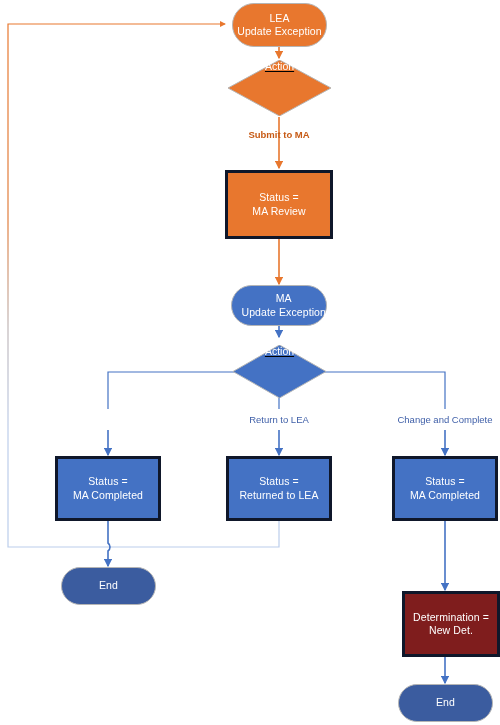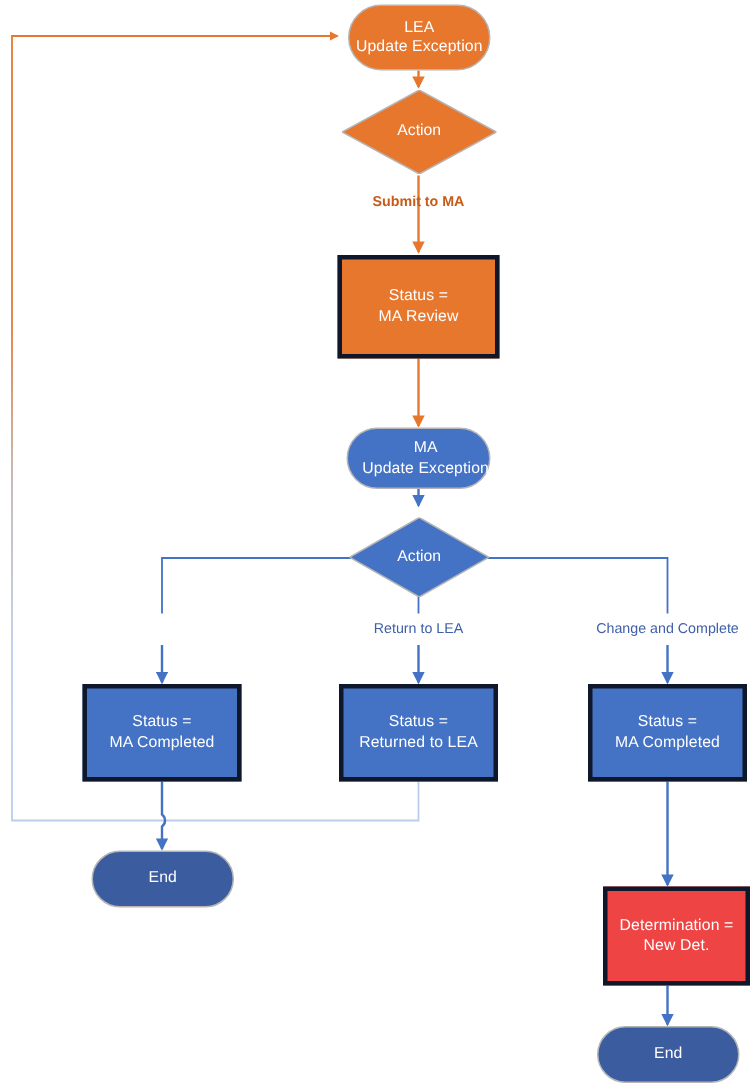--- a/index.html
+++ b/index.html
@@ -41,22 +41,22 @@
   .rect {
     border: 3px solid #0f172a;
   }
   .pill {
     border: 1px solid #b5b5b5;
     border-radius: 999px;
   }
   .diamond-wrap {
     position: absolute;
     display: flex;
-    align-items: center;
     justify-content: center;
+    text-decoration: underline;
   }
   .diamond-wrap .diamond-shape {
     position: absolute;
     left: 0; top: 0;
     width: 100%; height: 100%;
   }
   .diamond-wrap .diamond-label {
     position: relative;
     color: #fff;
     font-size: 10.5px;
@@ -191,21 +191,21 @@
     </div>
   </div>
 
   <div class="node rect" style="left:392px; top:456px; width:106px; height:65px; background:#4472C4;">
     <div>
       <span class="nl">Status =</span>
       <span class="nl">MA Completed</span>
     </div>
   </div>
 
-  <div class="node rect" style="left:402px; top:591px; width:98px; height:66px; background:#ef4444;">
+  <div class="node rect" style="left:402px; top:591px; width:98px; height:66px; background:#7f1d1d;">
     <div>
       <span class="nl">Determination =</span>
       <span class="nl">New Det.</span>
     </div>
   </div>
 
   <div class="node pill" style="left:61px; top:567px; width:95px; height:38px; background:#3B5C9F;">
     <span>End</span>
   </div>
 

